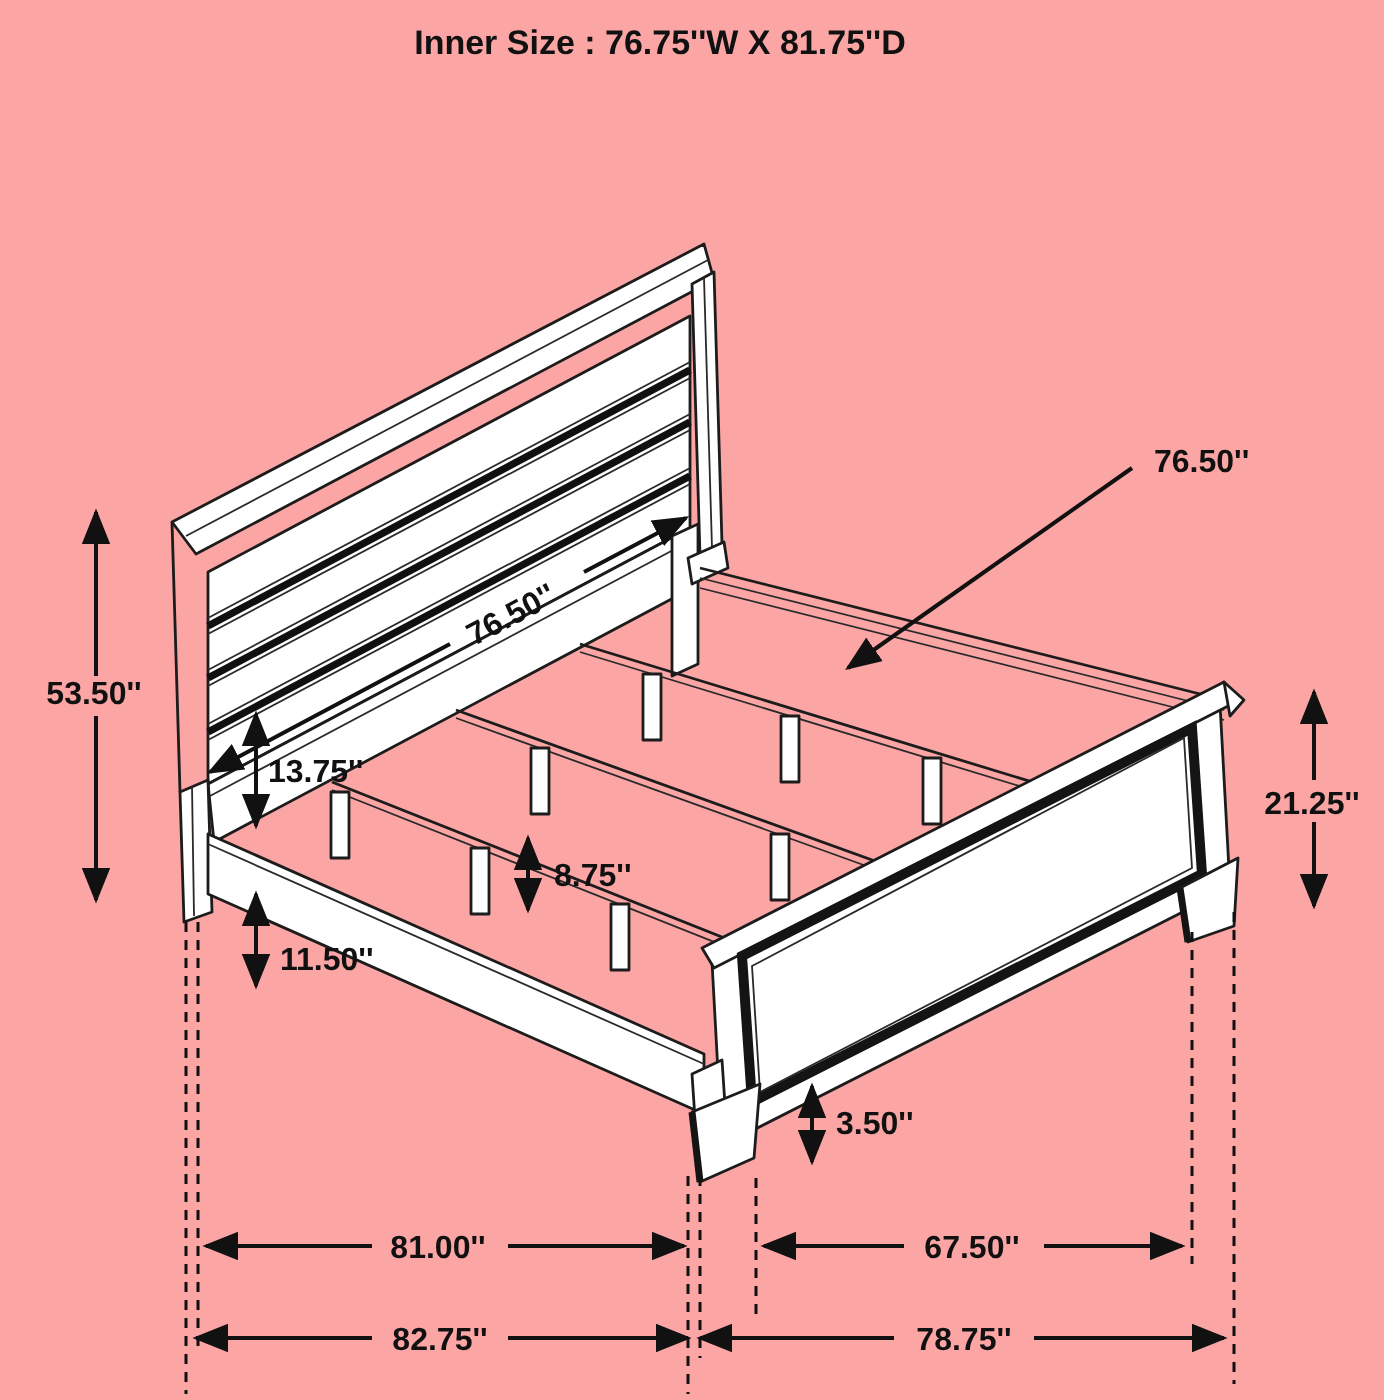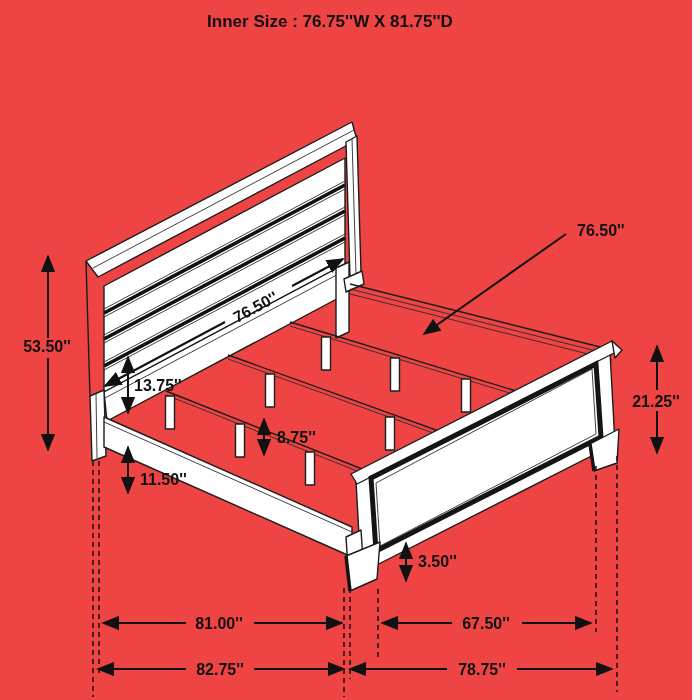--- a/index.html
+++ b/index.html
@@ -1,16 +1,16 @@
 <!DOCTYPE html>
 <html><head>
 <meta charset="utf-8">
 <style>
   html,body{margin:0;padding:0;background:#ffffff;}
-  .stage{width:692px;height:700px;position:relative;background:#ef4444;overflow:hidden;}
+  .stage{width:692px;height:700px;position:relative;background:#fca5a5;overflow:hidden;}
   svg{display:block;}
   .dim-label{font:bold 16px "Liberation Sans","DejaVu Sans",sans-serif;fill:#111;}
   .title-label{font:bold 17px "Liberation Sans","DejaVu Sans",sans-serif;fill:#111;}
   .draw{stroke:#1c1c1c;fill:none;stroke-width:1.4;stroke-linejoin:round;}
   .draw-thin{stroke:#2a2a2a;fill:none;stroke-width:0.9;}
   .white{fill:#ffffff;}
   .dimline{stroke:#111;stroke-width:2;fill:none;}
   .dashline{stroke:#111;stroke-width:1.5;fill:none;stroke-dasharray:5 4;}
   .gap-thick{stroke:#101010;stroke-width:3.6;}
   .inset{stroke:#141414;stroke-width:5;fill:#ffffff;stroke-linejoin:miter;}

